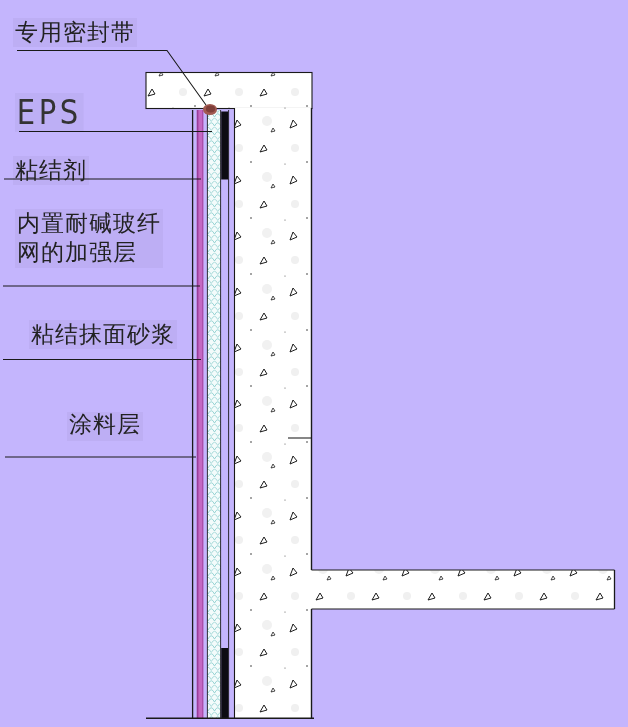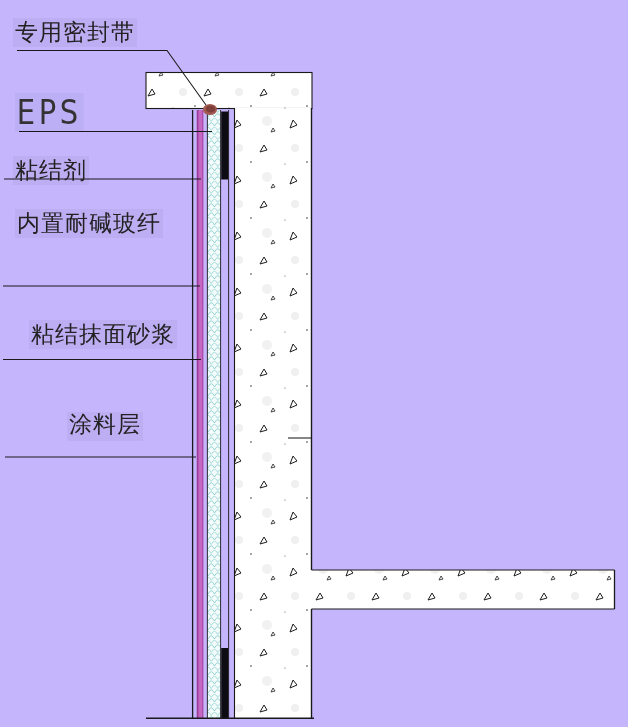--- a/index.html
+++ b/index.html
@@ -84,19 +84,20 @@
 
   <div class="label cn" style="left:13px;top:18px;">专用密封带</div>
 
 
   <div class="label eps-font" style="left:15px;top:93px;">EPS</div>
 
   <div class="label cn" style="left:13px;top:144px;margin-top:12px;">粘结剂</div>
 
   <div class="label cn" style="left:15px;top:209px;">
     <div>内置耐碱玻纤</div>
+    <div>网的加强层</div>
   </div>
 
   <div class="label cn" style="left:29px;top:320px;">粘结抹面砂浆</div>
 
   <div class="label cn" style="left:67px;top:412px;font-family:Liberation Mono, monospace;">涂料层</div>
 
 </div>
 
 </body></html>

